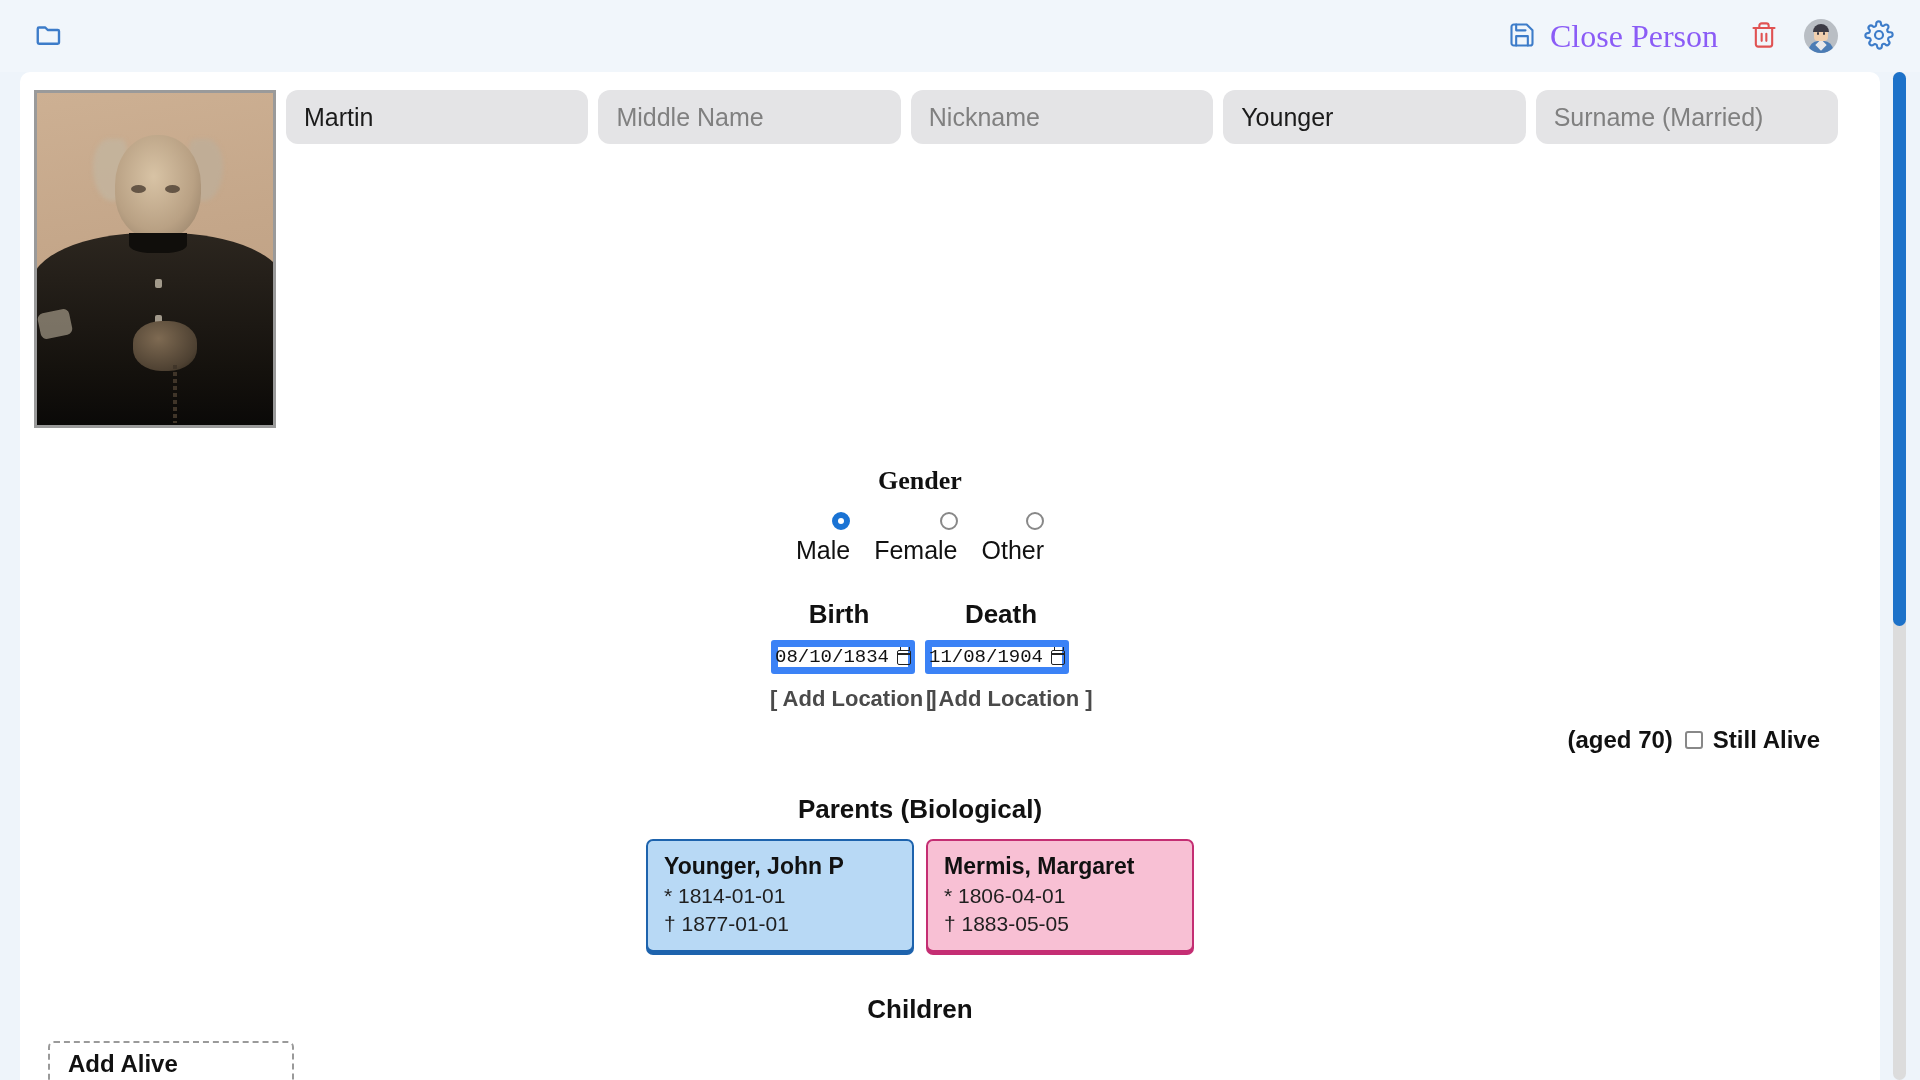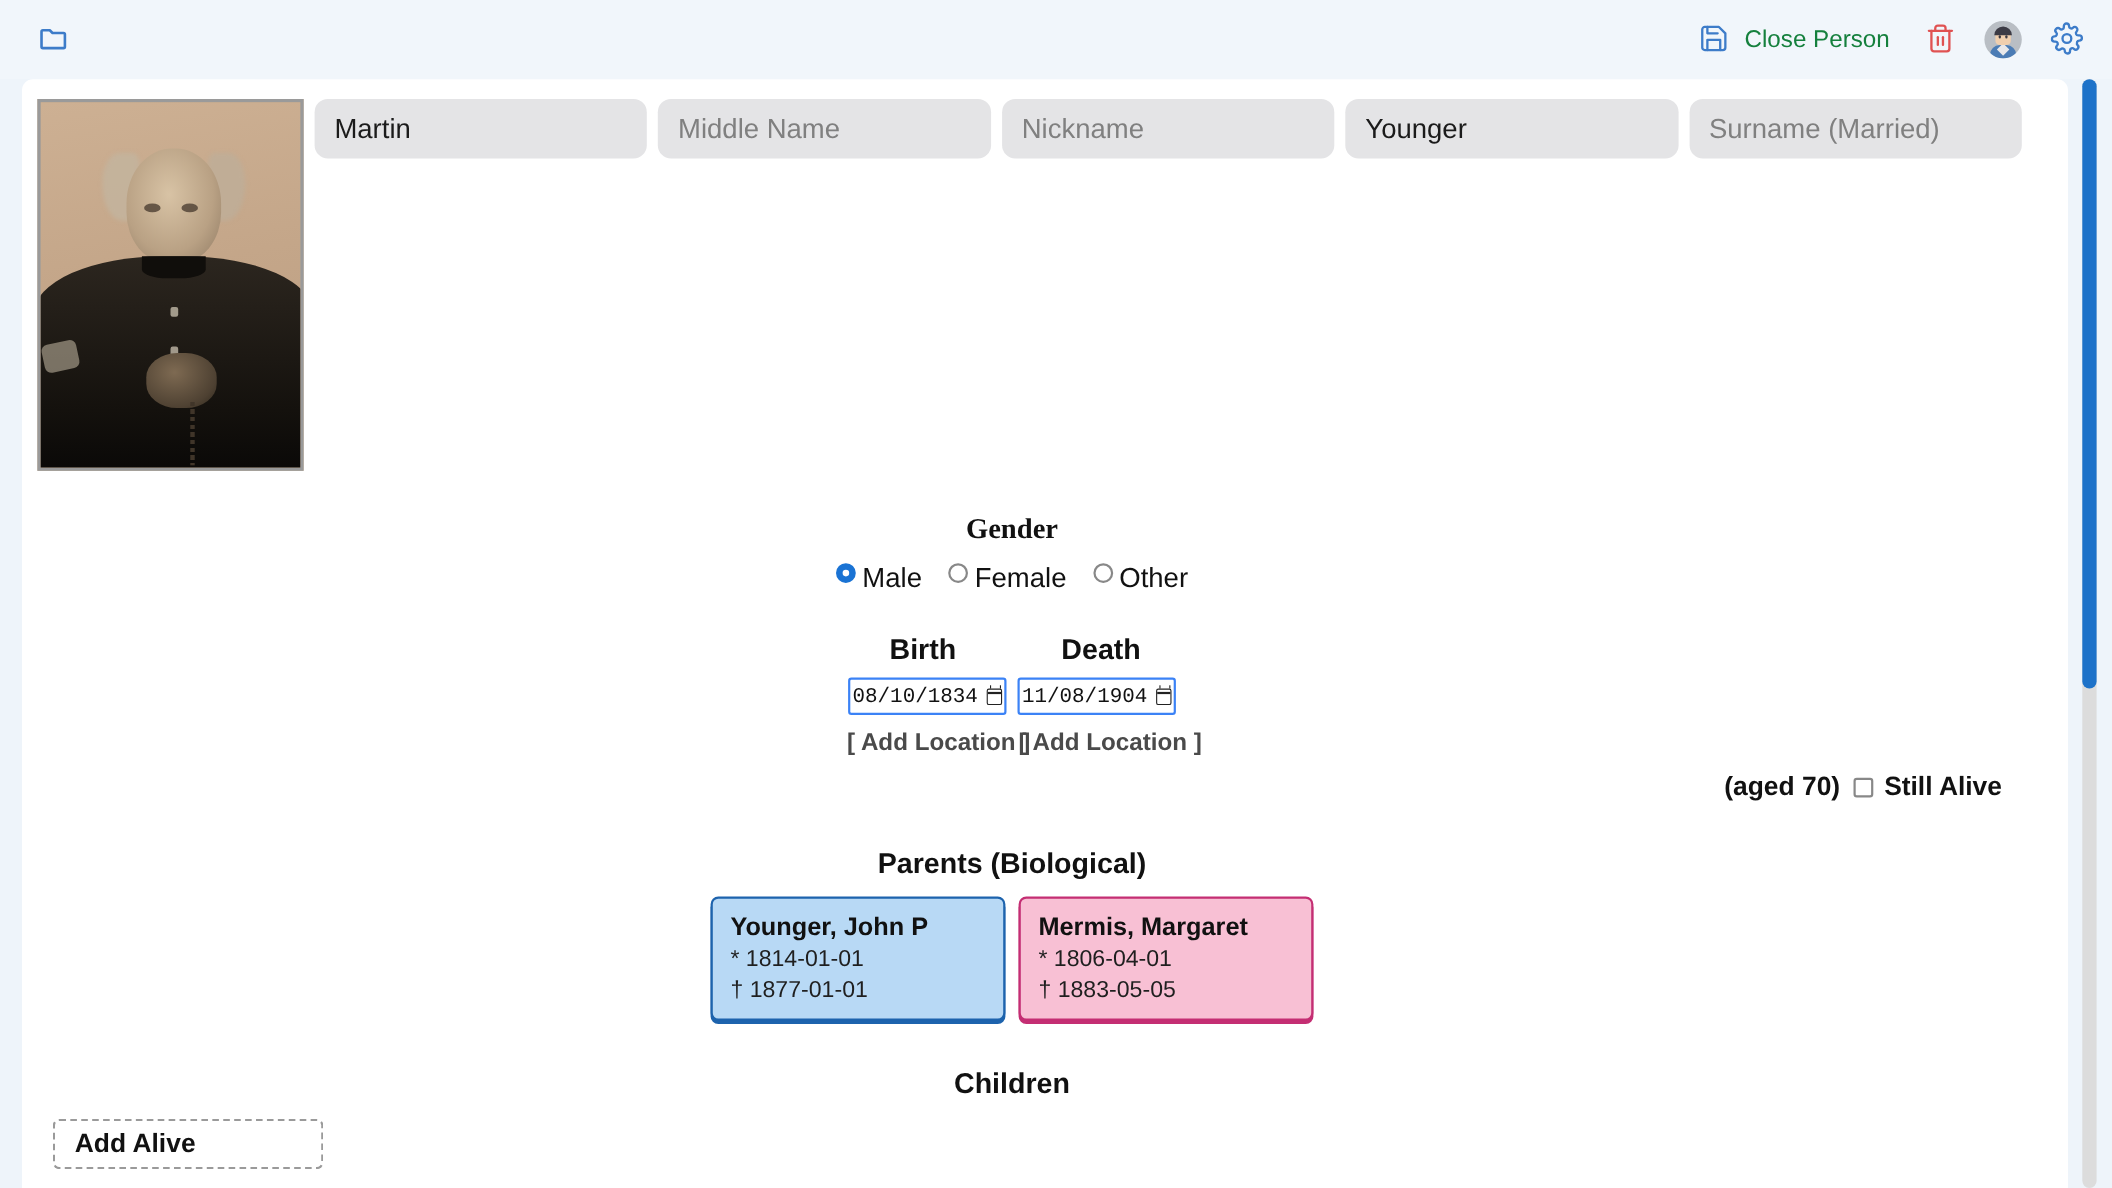--- a/index.html
+++ b/index.html
@@ -37,23 +37,23 @@
     background: transparent; border: none; cursor: pointer;
     padding: 4px;
   }
 
   .close-person {
     display: flex; align-items: center; gap: 14px;
     cursor: pointer; background: transparent; border: none;
     padding: 4px 6px;
   }
   .close-person-label {
-    font-size: 22px;
-    color: #15803d;
-    font-family: Liberation Sans, sans-serif;
+    font-size: 32px;
+    color: #8b5cf6;
+    font-family: Liberation Serif, serif;
     white-space: nowrap;
   }
 
   .avatar {
     width: 34px; height: 34px;
     border-radius: 50%;
     background: #b9bec4;
     position: relative;
     overflow: hidden;
     cursor: pointer;
@@ -244,22 +244,23 @@
   .gender-row {
     margin-top: 16px;
     display: flex;
     justify-content: center;
     align-items: center;
     gap: 24px;
     font-size: 25px;
     color: #111;
   }
   .radio-opt {
-    display: flex; align-items: flex-start; gap: 6px;
-    cursor: pointer;
+    display: flex; align-items: flex-end; gap: 6px;
+    cursor: pointer;
+    flex-direction: column;
   }
   .radio {
     width: 18px; height: 18px;
     border-radius: 50%;
     border: 2px solid #888;
     background: #fff;
     display: inline-block;
     position: relative;
     flex: 0 0 auto;
   }
@@ -285,21 +286,21 @@
     width: 152px;
     font-size: 26px; font-weight: bold; color: #111;
   }
   .bd-gap { width: 10px; }
   .bd-inputs {
     margin-top: 10px;
     display: flex; justify-content: center; gap: 10px;
   }
   .date-box {
     width: 144px; height: 34px;
-    border: 2px solid #3b82f6;
+    border: 7px solid #3b82f6;
     border-radius: 3px;
     background: #fff;
     display: flex; align-items: center; justify-content: center;
     gap: 8px;
     font-family: "Liberation Mono", monospace;
     font-size: 19px;
     color: #111;
     cursor: pointer;
   }
   .cal-ico {

